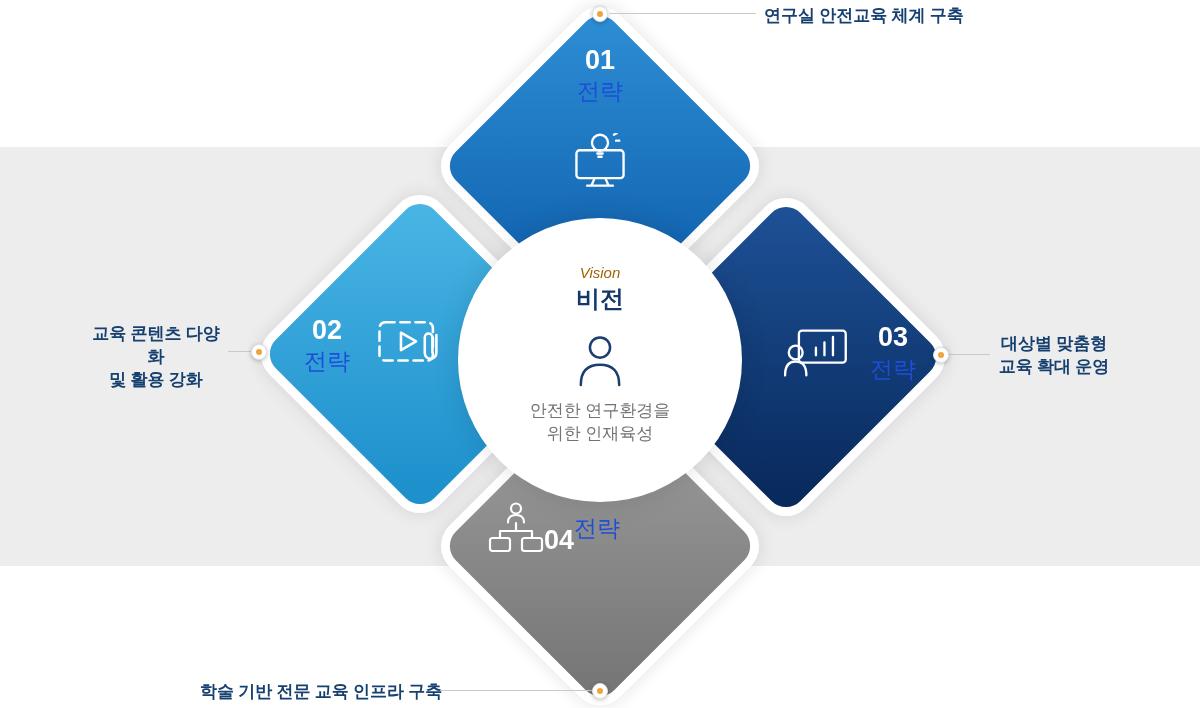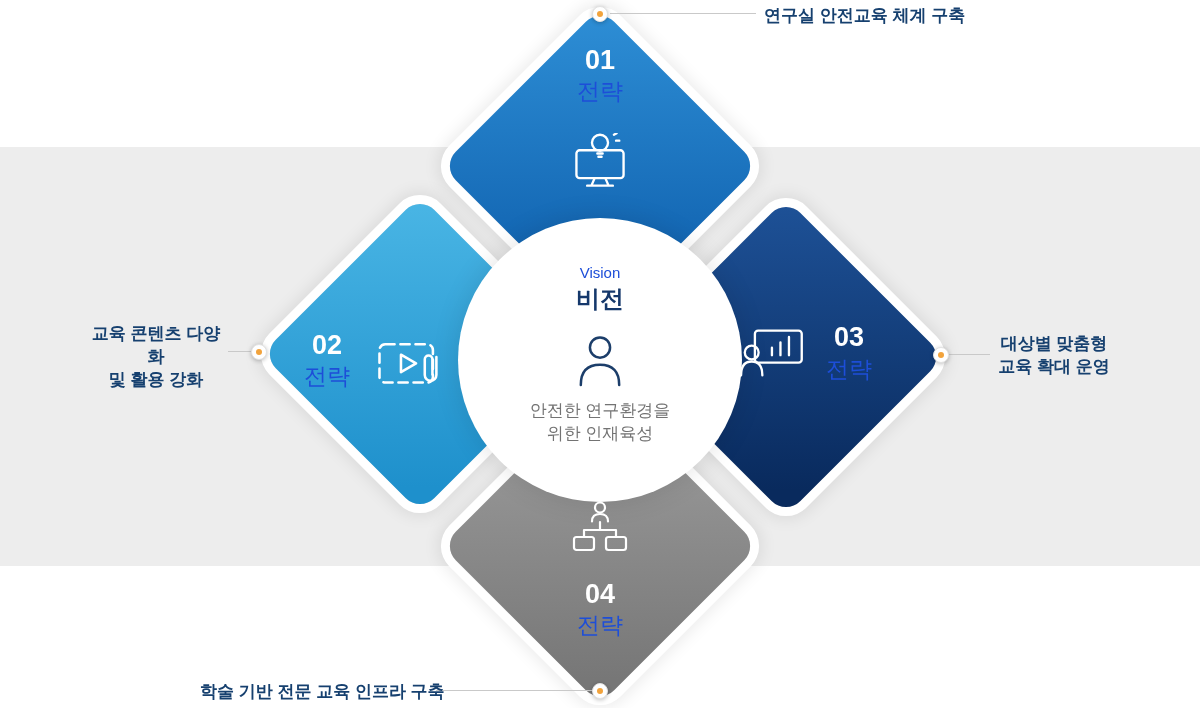--- a/index.html
+++ b/index.html
@@ -24,34 +24,34 @@
 
   
   .dcontent { position:absolute; z-index:3; color:#fff; }
   .col { display:flex; flex-direction:column; align-items:center; }
   .dnum   { font-size:27px; font-weight:bold; color:#fff; line-height:1.2; }
   .dlabel { font-size:23px; color:#1d4ed8; line-height:1.35; }
   .dicon svg { display:block; }
 
   .content-top    { left:488px; top:44px;  width:224px; display:flex; flex-direction:column; align-items:center; }
   .content-top .dicon { margin-top:26px; }
-  .content-left   { left:276px; top:314px; width:200px; height:78px; display:flex; align-items:flex-end; justify-content:center; gap:26px; }
-  .content-right  { left:740px; top:314px; width:176px; height:78px; display:flex; align-items:center; justify-content:flex-start; gap:20px; }
-  .content-bottom { left:488px; top:500px; width:224px; display:flex; flex-direction:column; align-items:center; }
+  .content-left   { left:276px; top:314px; width:200px; height:78px; display:flex; align-items:flex-start; justify-content:center; gap:26px; }
+  .content-right  { left:740px; top:314px; width:176px; height:78px; display:flex; align-items:center; justify-content:flex-end; gap:20px; }
+  .content-bottom { left:488px; top:500px; width:224px; display:flex; align-items:center; }
   .content-bottom .dnum { margin-top:24px; }
 
   
   .center-circle {
     position:absolute; left:472px; top:232px; width:256px; height:256px;
     border-radius:50%; background:#ffffff; z-index:2;
     box-shadow:0 0 0 14px #ffffff, 0 0 26px 16px rgba(0,0,0,0.10);
     display:flex; flex-direction:column; align-items:center; text-align:center;
     padding-top:32px;
   }
-  .vision-en { font-size:15px; color:#1d4ed8; line-height:1.2; }
+  .vision-en { font-size:15px; color:#a16207; line-height:1.2;font-style:italic; }
   .vision-ko { font-size:24px; font-weight:bold; color:#15386b; margin-top:3px; line-height:1.2; }
   .vicon { margin-top:20px; }
   .vicon svg { display:block; }
   .vision-desc { margin-top:12px; font-size:17px; color:#737373; line-height:1.35; white-space:pre-line; }
 
   
   .dot {
     position:absolute; width:16px; height:16px; border-radius:50%;
     background:#fff; border:1px solid #e2e2e2; z-index:4;
     box-shadow:0 1px 4px rgba(0,0,0,0.25);
@@ -64,21 +64,21 @@
   .dot-bottom { left:592px; top:683px; }
 
   .cline { position:absolute; height:1px; background:#c9c9c9; z-index:1; }
   .line-top    { left:610px; top:13px;  width:146px; }
   .line-left   { left:228px; top:351px; width:26px; }
   .line-right  { left:948px; top:354px; width:42px; }
   .line-bottom { left:436px; top:690px; width:158px; }
 
   .callout {
     position:absolute; z-index:4; font-size:17px; font-weight:bold;
-    color:#16406f; line-height:23px; white-space:pre-line;
+    color:#16406f; line-height:23px; white-space:pre-line;font-family:Liberation Serif, serif;
   }
   .callout-top    { left:764px; top:4px; }
   .callout-left   { left:84px;  top:322px; width:144px; text-align:center; }
   .callout-right  { left:996px; top:332px; width:116px; text-align:center; }
   .callout-bottom { left:200px; top:680px; }
 </style>
 </head>
 <body>
 
 <div class="stage">

